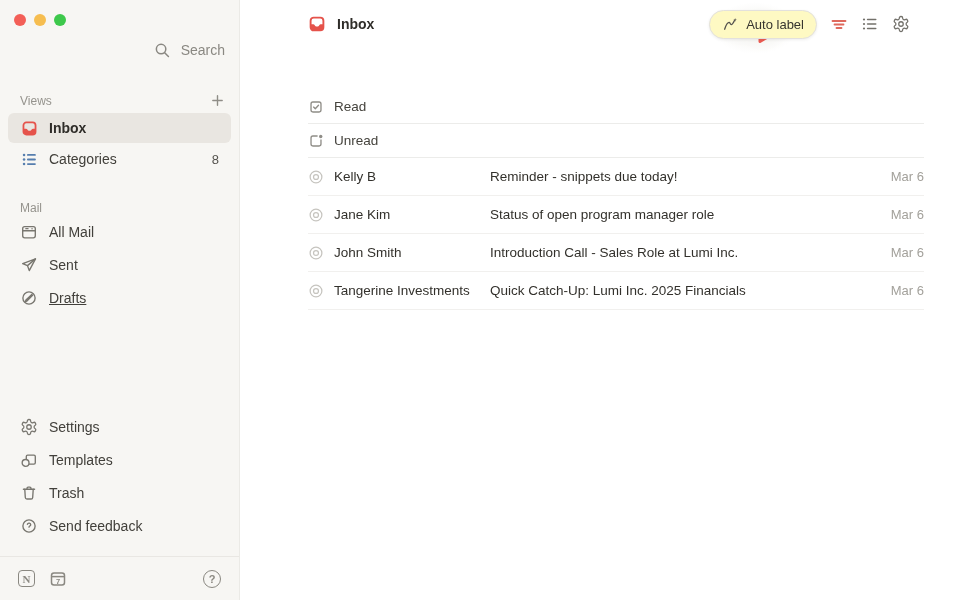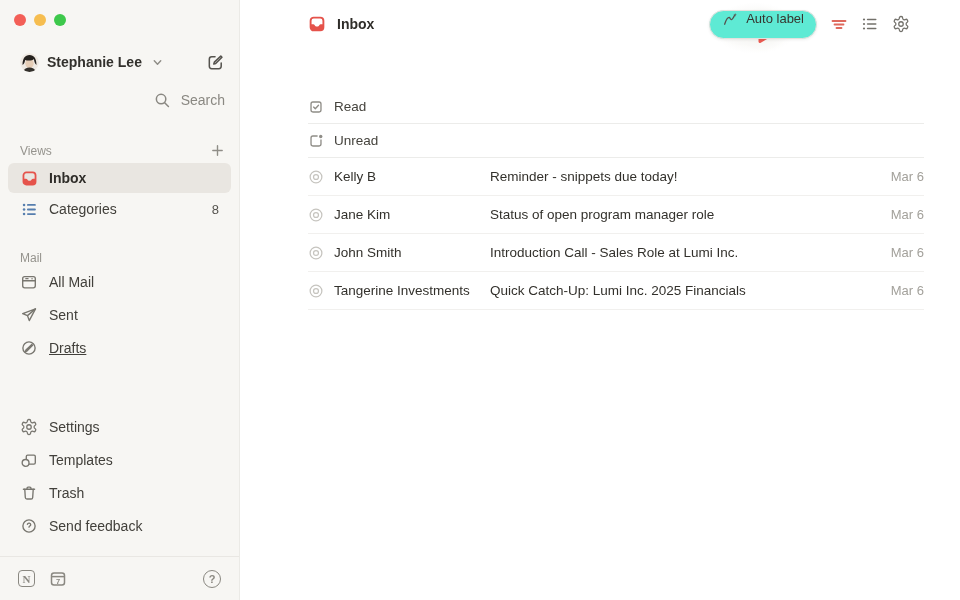--- a/index.html
+++ b/index.html
@@ -33,21 +33,21 @@
   .bottom-items { margin-top:auto; }
   .footer-bar { border-top:1px solid #e9e7e3; height:44px; margin-top:14px; display:flex; align-items:center; padding:0 18px; gap:14px; }
   .nlogo { width:17px; height:17px; border:1.5px solid #8a8881; border-radius:4px; color:#8a8881; font-family:"Liberation Serif","DejaVu Serif",serif; font-weight:700; font-size:11px; display:flex; align-items:center; justify-content:center; cursor:pointer; }
   .helpcircle { margin-left:auto; width:18px; height:18px; border:1.5px solid #8a8881; border-radius:50%; color:#8a8881; font-size:11px; font-weight:700; display:flex; align-items:center; justify-content:center; cursor:pointer; }
 
   
   .main { flex:1; position:relative; padding:0 36px 0 68px; background:#fff; }
   .main-header { height:48px; display:flex; align-items:center; gap:11px; position:relative; }
   .main-title { font-size:14px; font-weight:700; color:#2f2d29; }
   .controls { position:absolute; right:14px; top:0; height:48px; display:flex; align-items:center; gap:13px; }
-  .autolabel-btn { display:flex; gap:7px; height:29px; padding:0 12px; background:#5eead4; border:1px solid #e3e1dd; border-radius:15px; box-shadow:0 1px 3px rgba(0,0,0,.07); font-size:13px; font-weight:500; color:#37352f; cursor:pointer; }
+  .autolabel-btn { display:flex; align-items:center; gap:7px; height:29px; padding:0 12px; background:#fef9c3; border:1px solid #e3e1dd; border-radius:15px; box-shadow:0 1px 3px rgba(0,0,0,.07); font-size:13px; font-weight:500; color:#37352f; cursor:pointer; }
   .ctl-icon { display:flex; cursor:pointer; color:#73716b; }
   .arrow-note { position:absolute; left:416px; top:10px; width:62px; height:38px; pointer-events:none; filter:drop-shadow(0 0 7px rgba(245,245,242,1)); }
   .arrow-glow { position:absolute; left:404px; top:2px; width:86px; height:52px; background:radial-gradient(ellipse at center, rgba(240,239,235,.95) 0%, rgba(240,239,235,0) 70%); border-radius:50%; }
 
   .section-row { height:34px; display:flex; align-items:center; gap:10px; border-bottom:1px solid #ececea; color:#45433d; font-size:13.5px; font-weight:500; cursor:pointer; }
   .section-row .icn { display:flex; color:#8f8d87; }
   .read-block { margin-top:42px; }
 
   .mail-row { height:38px; display:flex; align-items:center; border-bottom:1px solid #f1f0ee; font-size:13.5px; cursor:pointer; }
   .mail-row .status { display:flex; width:16px; color:#c6c4bf; margin-right:10px; }
@@ -61,42 +61,20 @@
 <body>
 
 <div class="sidebar">
 
   <div class="traffic">
     <span class="dot red"></span>
     <span class="dot yellow"></span>
     <span class="dot green"></span>
   </div>
 
-  <div class="profile-row">
-    <span class="avatar">
-      <svg width="19" height="19" viewBox="0 0 19 19">
-          <circle cx="9.5" cy="9.5" r="9.5" fill="#efe9e2"></circle>
-          <ellipse cx="9.5" cy="10.5" rx="4.2" ry="4.6" fill="#e6cdb6"></ellipse>
-          <path d="M2.5 12C2.5 5.5 5 2 9.5 2s7 3.5 7 10c-1.8-1.2-2.4-4.4-2.6-6-1 1.4-5.6 2.2-8.8 1-.1 1.8-.8 3.8-2.6 5z" fill="#25211e"></path>
-          <ellipse cx="9.5" cy="17.5" rx="5.5" ry="3" fill="#33302b"></ellipse>
-        </svg>
-    </span>
-    <span class="profile-name">Stephanie Lee</span>
-    <span class="chev">
-      <svg width="11" height="11" viewBox="0 0 12 12" fill="none" stroke="currentColor" stroke-width="1.6" stroke-linecap="round" stroke-linejoin="round">
-          <path d="M2.5 4.2 6 7.8l3.5-3.6"></path>
-        </svg>
-    </span>
-    <span class="compose">
-      <svg width="19" height="19" viewBox="0 0 20 20" fill="none" stroke="currentColor" stroke-width="1.6" stroke-linecap="round" stroke-linejoin="round">
-          <path d="M9.5 4H6A2.5 2.5 0 0 0 3.5 6.5V14A2.5 2.5 0 0 0 6 16.5h7.5A2.5 2.5 0 0 0 16 14v-3.5"></path>
-          <path d="M15.6 3.2l1.2 1.2-6.6 6.6-2 .6.6-2z"></path>
-        </svg>
-    </span>
-  </div>
 
   <div class="search-row">
     <span>
       <svg width="17" height="17" viewBox="0 0 18 18" fill="none" stroke="currentColor" stroke-width="1.6" stroke-linecap="round">
           <circle cx="7.5" cy="7.5" r="5"></circle>
           <path d="M11.3 11.3 15.3 15.3"></path>
         </svg>
     </span>
     <span>Search</span>
   </div>

